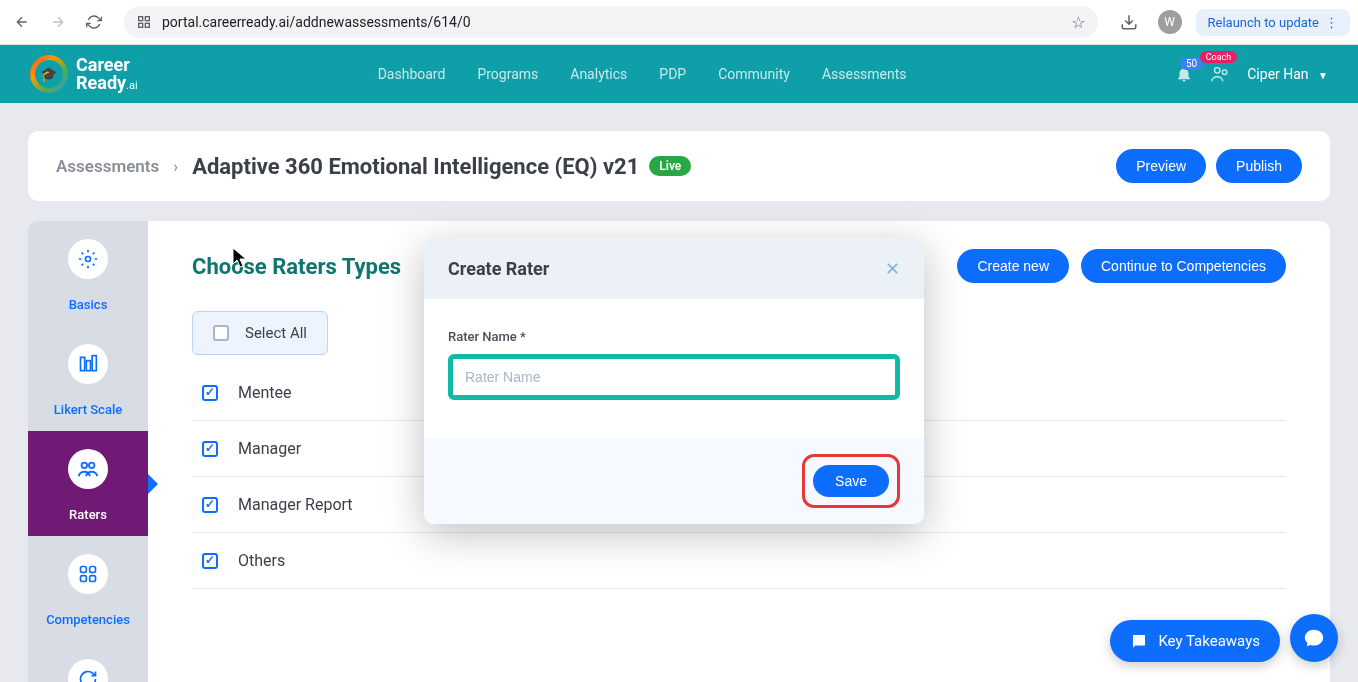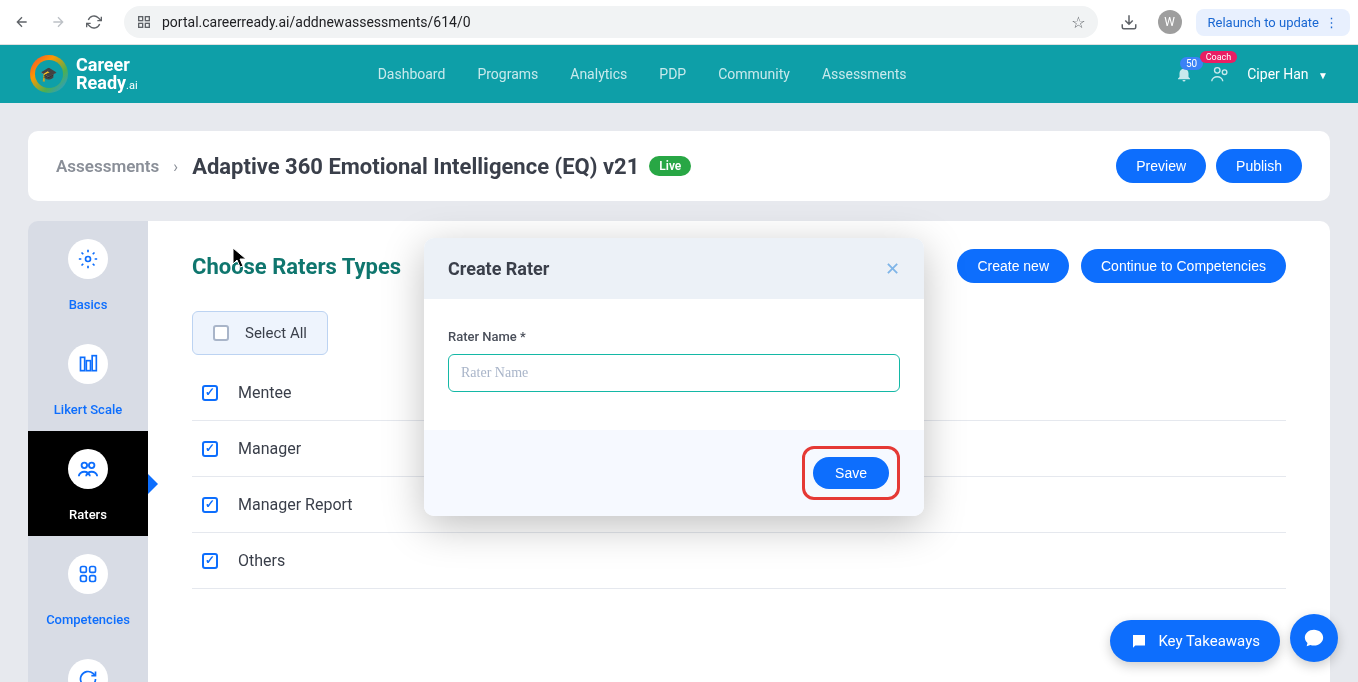--- a/index.html
+++ b/index.html
@@ -41,21 +41,21 @@
 .page-title { color: #3a3f4a; font-size: 22px; font-weight: 700; }
 .live-badge { background: #28a745; color: #fff; font-size: 12px; padding: 3px 10px; border-radius: 10px; margin-left: 10px; font-weight:600;}
 .header-btns { margin-left: auto; display: flex; gap: 10px; }
 .btn-primary { background: #0d6efd; color: #fff; border: none; padding: 9px 20px; border-radius: 20px; font-size: 14px; cursor: pointer; }
 
 
 .main { display: flex; margin: 20px 28px 0; gap: 0; }
 .sidebar { width: 120px; background: transparent; }
 .side-item { background: #d8dce5; display: flex; flex-direction: column; align-items: center; padding: 18px 6px 14px; position: relative; gap: 8px; }
 .side-item.first { border-radius: 10px 0 0 0; }
-.side-item.active { background: #000000; color: #fff; }
+.side-item.active { background: #701a75; color: #fff; }
 .side-item.active::after { content: ""; position: absolute; right: -10px; top: 50%; transform: translateY(-50%); border-left: 10px solid #0d6efd; border-top: 10px solid transparent; border-bottom: 10px solid transparent; }
 .side-icon-wrap { width: 40px; height: 40px; border-radius: 50%; background: #fff; display: flex; align-items: center; justify-content: center; margin-bottom: 10px; color: #0d6efd; }
 .side-item.active .side-icon-wrap { background: #fff; color: #0d6efd; }
 .side-label { font-size: 13px; color: #0d6efd; font-weight: 500; }
 .side-item.active .side-label { color: #fff; }
 
 .content { flex: 1; background: #fff; border-radius: 0 10px 10px 10px; padding: 28px 44px; }
 .content-header { display: flex; align-items: center; margin-bottom: 28px; }
 .content-title { font-size: 22px; font-weight: 700; color: #0f766e; }
 .content-btns { margin-left: auto; display: flex; gap: 12px; }
@@ -68,21 +68,21 @@
 
 .rater-row { display: flex; align-items: center; gap: 20px; padding: 18px 10px; border-bottom: 1px solid #e5e8ee; }
 .rater-label { color: #3a3f4a; font-size: 16px; }
 .modal { position: absolute; left: 424px; top: 238px; width: 500px; background: #fff; border-radius: 10px; box-shadow: 0 10px 40px rgba(0,0,0,0.25); overflow: hidden; }
 .modal-head { background: #ecf1f7; padding: 20px 24px; display: flex; align-items: center; }
 .modal-title { font-size: 18px; font-weight: 700; color: #3a3f4a; }
 .modal-close { margin-left: auto; color: #7fb5e8; font-size: 18px; cursor: pointer; }
 .modal-body { padding: 24px 24px 20px; }
 .form-card { background: #fff; border-radius: 6px; padding: 6px 0 18px; }
 .field-label { font-size: 13px; color: #4a4f5a; margin-bottom: 10px; display: block; font-weight: 500;}
-.text-input { width: 100%; padding: 10px 12px; border: 1px solid #14b8a6; border-radius: 6px; font-size: 14px; outline: none; font-family: Liberation Serif, serif; }
+.text-input { width: 100%; padding: 10px 12px; border: 5px solid #14b8a6; border-radius: 6px; font-size: 14px; outline: none; }
 .text-input::placeholder { color: #a9b5c9; }
 .modal-foot { background: #f6f9ff; padding: 16px 24px; display: flex; justify-content: flex-end; }
 .highlight-box { border: 3px solid #e53935; padding: 8px; border-radius: 12px; }
 .save-btn { background: #0d6efd; color: #fff; border: none; padding: 8px 22px; border-radius: 18px; font-size: 14px; cursor: pointer; }
 
 
 .key-takeaways { position: absolute; bottom: 20px; right: 78px; background: #0d6efd; color: #fff; padding: 12px 20px; border-radius: 24px; display: flex; align-items: center; gap: 10px; font-size: 15px; box-shadow: 0 4px 12px rgba(0,0,0,0.2); }
 .chat-bubble { position: absolute; bottom: 20px; right: 20px; width: 48px; height: 48px; border-radius: 50%; background: #0d6efd; display: flex; align-items: center; justify-content: center; color: #fff; box-shadow: 0 4px 12px rgba(0,0,0,0.2); }
 
 

